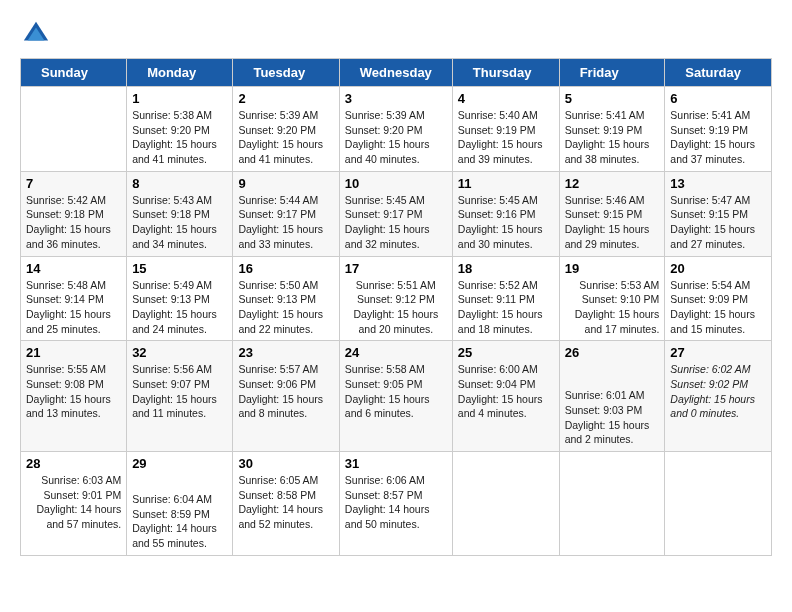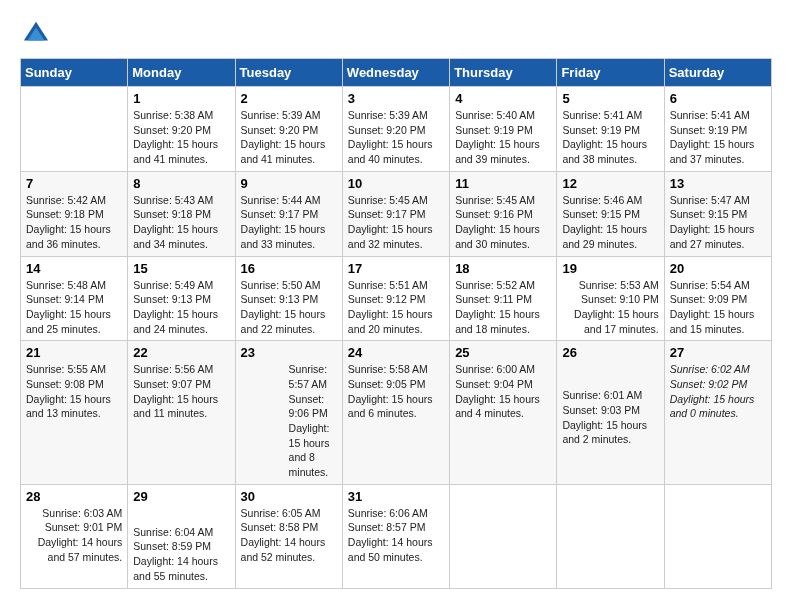--- a/index.html
+++ b/index.html
@@ -48,21 +48,21 @@
       color: #555;
     }
     table {
       width: 100%;
       border-collapse: collapse;
       font-size: 11px;
     }
     thead tr th {
       background-color: #1a5ca8;
       color: #fff;
-      padding: 6px 4px;
+      padding: 6px 20px;
       text-align: left;
       font-size: 13px;
       font-weight: bold;
       border: 1px solid #ccc;
     }
     tbody tr td {
       border: 1px solid #ccc;
       vertical-align: top;
       padding: 4px 5px;
       min-height: 80px;
@@ -235,21 +235,21 @@
         </td>
         <td>
           <div class="day-num">16</div>
           <div class="day-info" style="white-space: pre-line;">Sunrise: 5:50 AM
 Sunset: 9:13 PM
 Daylight: 15 hours
 and 22 minutes.</div>
         </td>
         <td>
           <div class="day-num">17</div>
-          <div class="day-info" style="white-space: pre-line;">Sunrise: 5:51 AM
+          <div class="day-info" style="white-space: pre-line; text-align: center;">Sunrise: 5:51 AM
 Sunset: 9:12 PM
 Daylight: 15 hours
 and 20 minutes.</div>
         </td>
         <td>
           <div class="day-num">18</div>
           <div class="day-info" style="white-space: pre-line;">Sunrise: 5:52 AM
 Sunset: 9:11 PM
 Daylight: 15 hours
 and 18 minutes.</div>
@@ -271,29 +271,29 @@
       </tr>
       <tr>
         <td>
           <div class="day-num">21</div>
           <div class="day-info" style="white-space: pre-line;">Sunrise: 5:55 AM
 Sunset: 9:08 PM
 Daylight: 15 hours
 and 13 minutes.</div>
         </td>
         <td>
-          <div class="day-num">22</div>
+          <div class="day-num">32</div>
           <div class="day-info" style="white-space: pre-line;">Sunrise: 5:56 AM
 Sunset: 9:07 PM
 Daylight: 15 hours
 and 11 minutes.</div>
         </td>
         <td>
           <div class="day-num">23</div>
-          <div class="day-info" style="white-space: pre-line; margin-left: 48px;">Sunrise: 5:57 AM
+          <div class="day-info" style="white-space: pre-line;">Sunrise: 5:57 AM
 Sunset: 9:06 PM
 Daylight: 15 hours
 and 8 minutes.</div>
         </td>
         <td>
           <div class="day-num">24</div>
           <div class="day-info" style="white-space: pre-line;">Sunrise: 5:58 AM
 Sunset: 9:05 PM
 Daylight: 15 hours
 and 6 minutes.</div>

